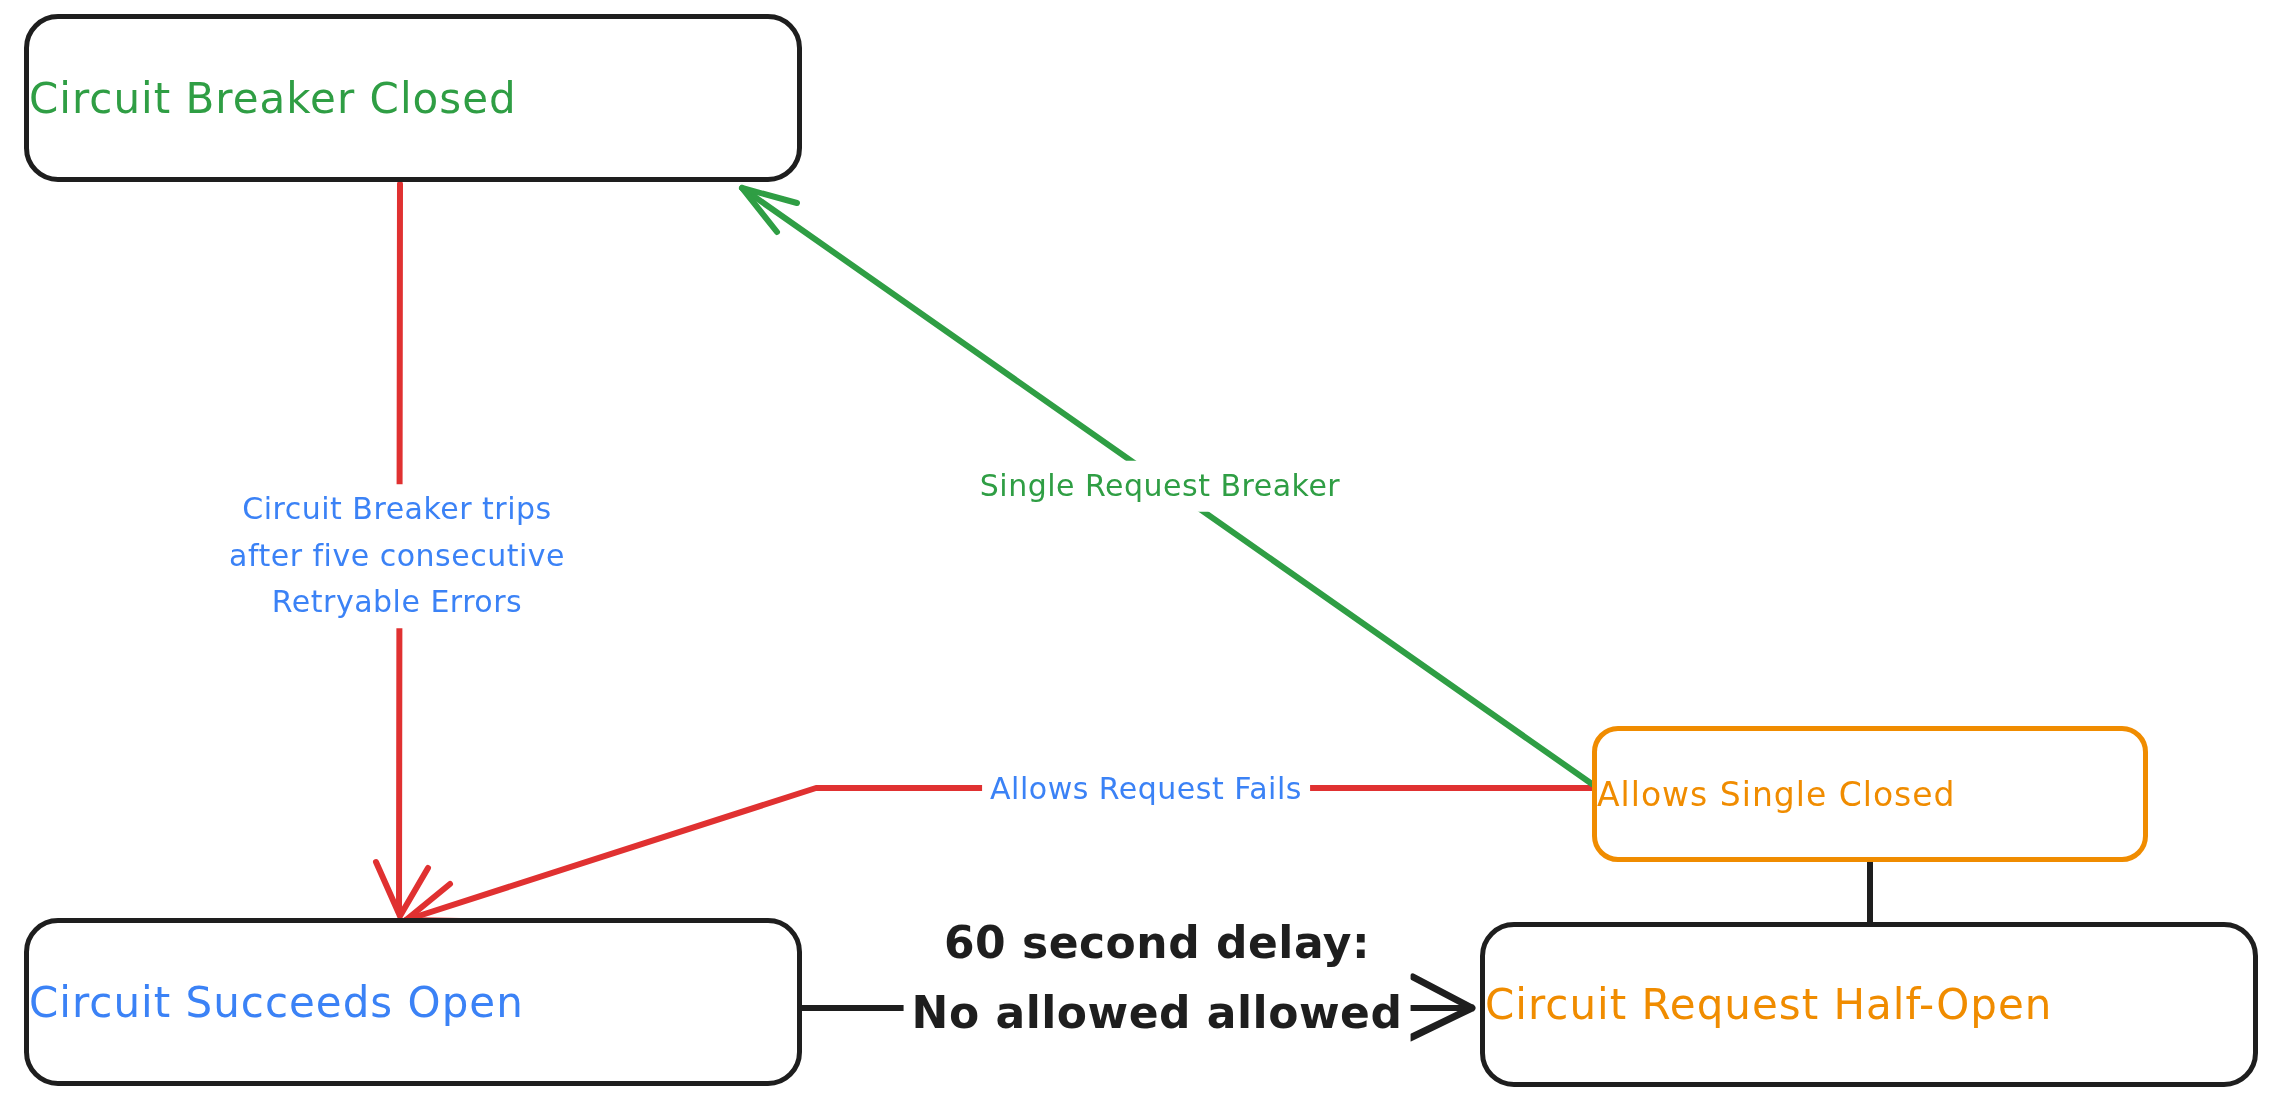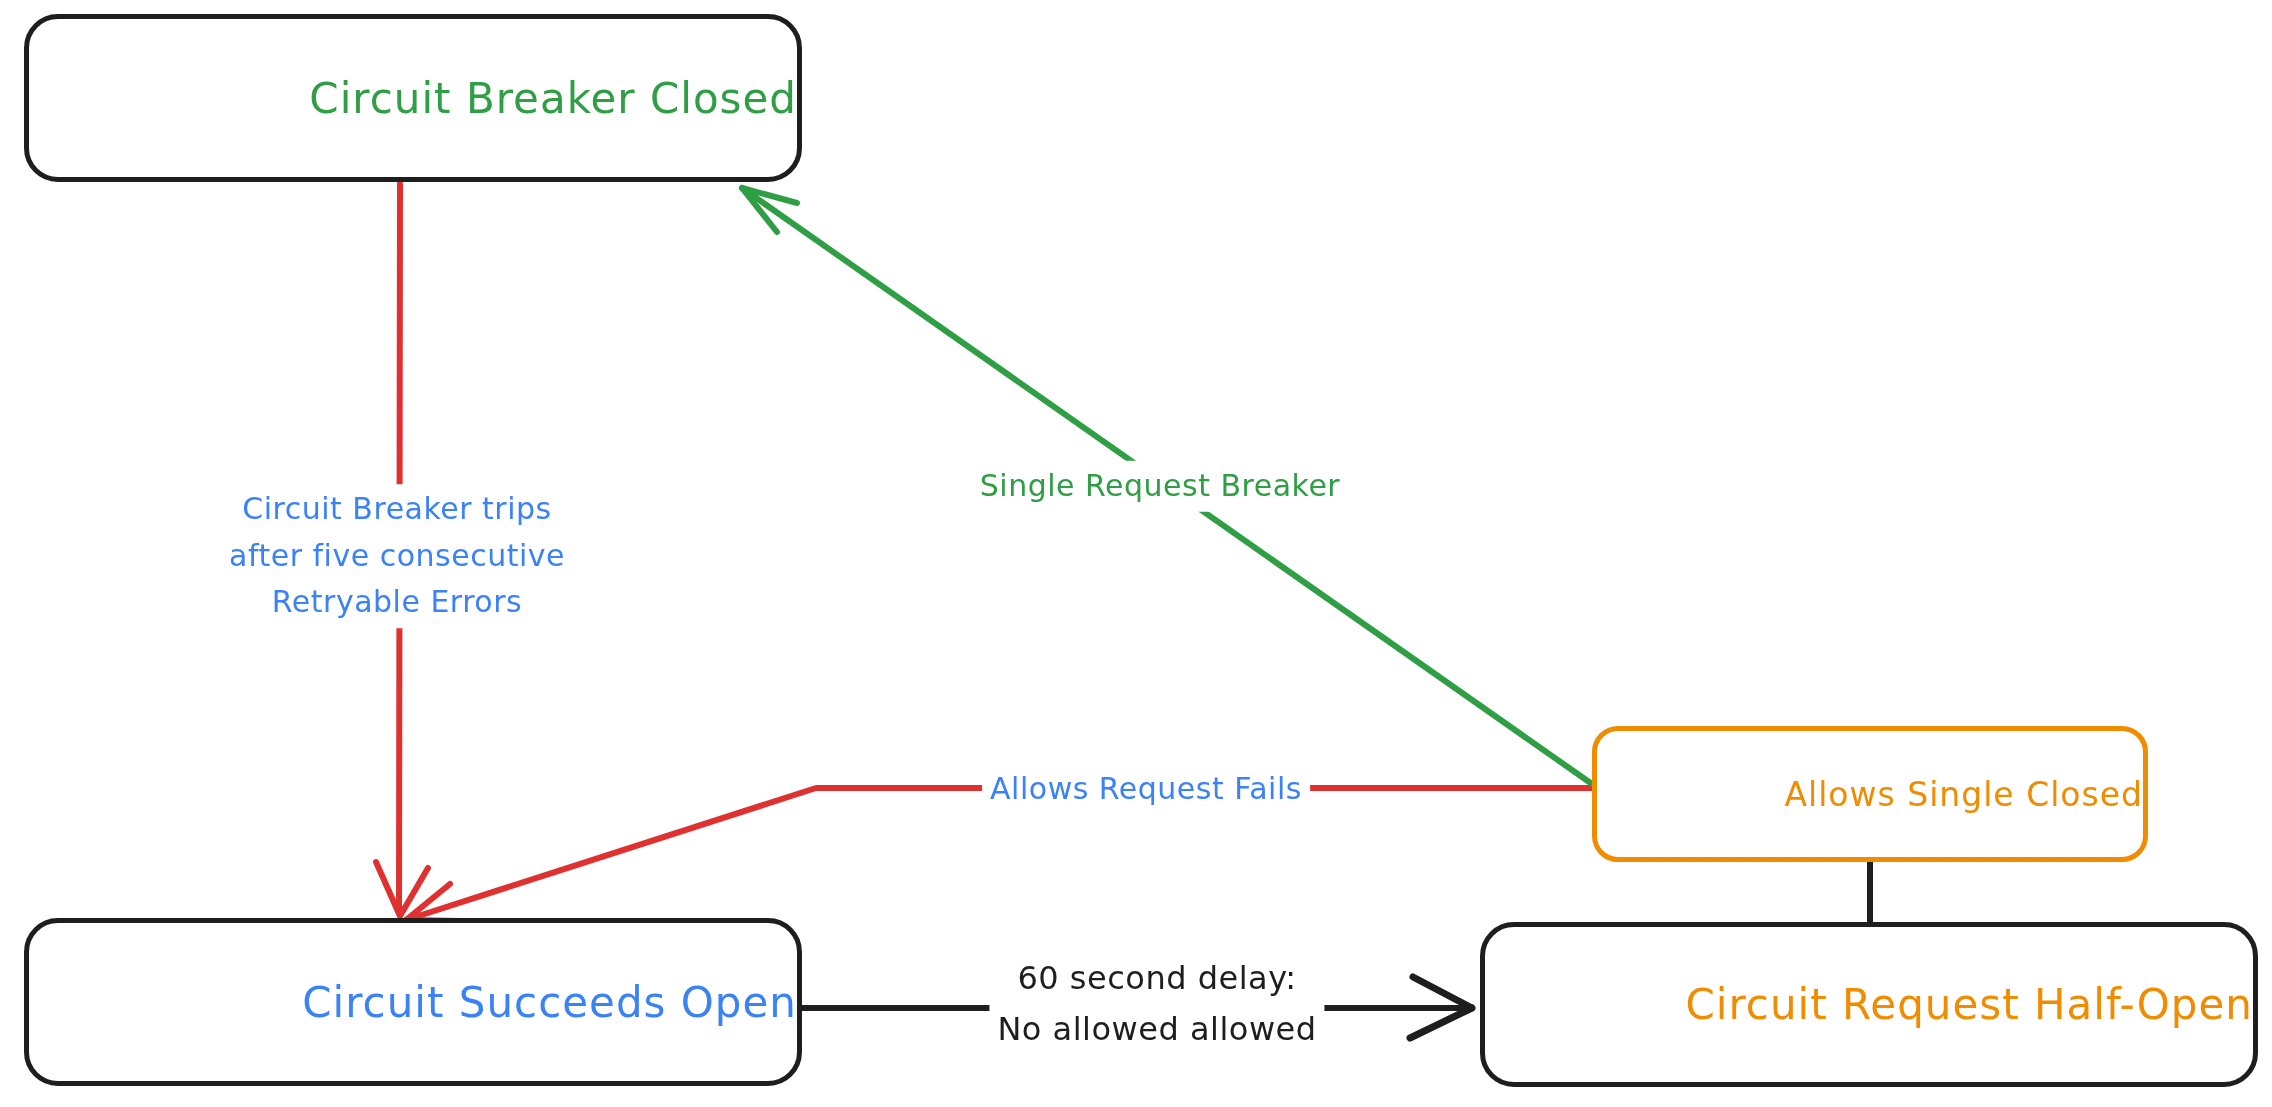--- a/index.html
+++ b/index.html
@@ -20,21 +20,21 @@
     left: 0; top: 0;
     width: 2272px; height: 1107px;
   }
   .node {
     position: absolute;
     background: #ffffff;
     border: 5px solid #1e1e1e;
     border-radius: 34px;
     display: flex;
     align-items: center;
-    justify-content: flex-end;
+    justify-content: flex-start;
     text-align: center;
     box-sizing: border-box;
   }
   .node .node-label {
     font-size: 42px;
     letter-spacing: 1px;
     white-space: nowrap;
   }
   .node-closed   { left: 24px;  top: 14px;   width: 778px; height: 168px; }
   .node-open     { left: 24px;  top: 918px;  width: 778px; height: 168px; }
@@ -58,21 +58,21 @@
     text-align: center;
     font-size: 30px;
     line-height: 1.55;
     letter-spacing: 0.5px;
     white-space: nowrap;
     padding: 2px 8px;
   }
   .edge-label-trip     { left: 397px;  top: 556px; }
   .edge-label-succeeds { left: 1160px; top: 486px; }
   .edge-label-fails    { left: 1146px; top: 789px; }
-  .edge-label-delay    { left: 1157px; top: 1004px; font-size: 32px; line-height: 1.6; }
+  .edge-label-delay    { left: 1157px; top: 978px; font-size: 44px; line-height: 1.6; font-weight: bold; }
 </style>
 </head>
 <body>
 
 <div id="canvas">
 
   <svg class="connector-layer" viewBox="0 0 2272 1107" fill="none" stroke-linecap="round" stroke-linejoin="round">
 
     <path d="M 400 184 L 399 910" stroke="#e03131" stroke-width="6"></path>
     <path d="M 376 862 L 400 916 M 400 916 L 428 868" stroke="#e03131" stroke-width="6"></path>

